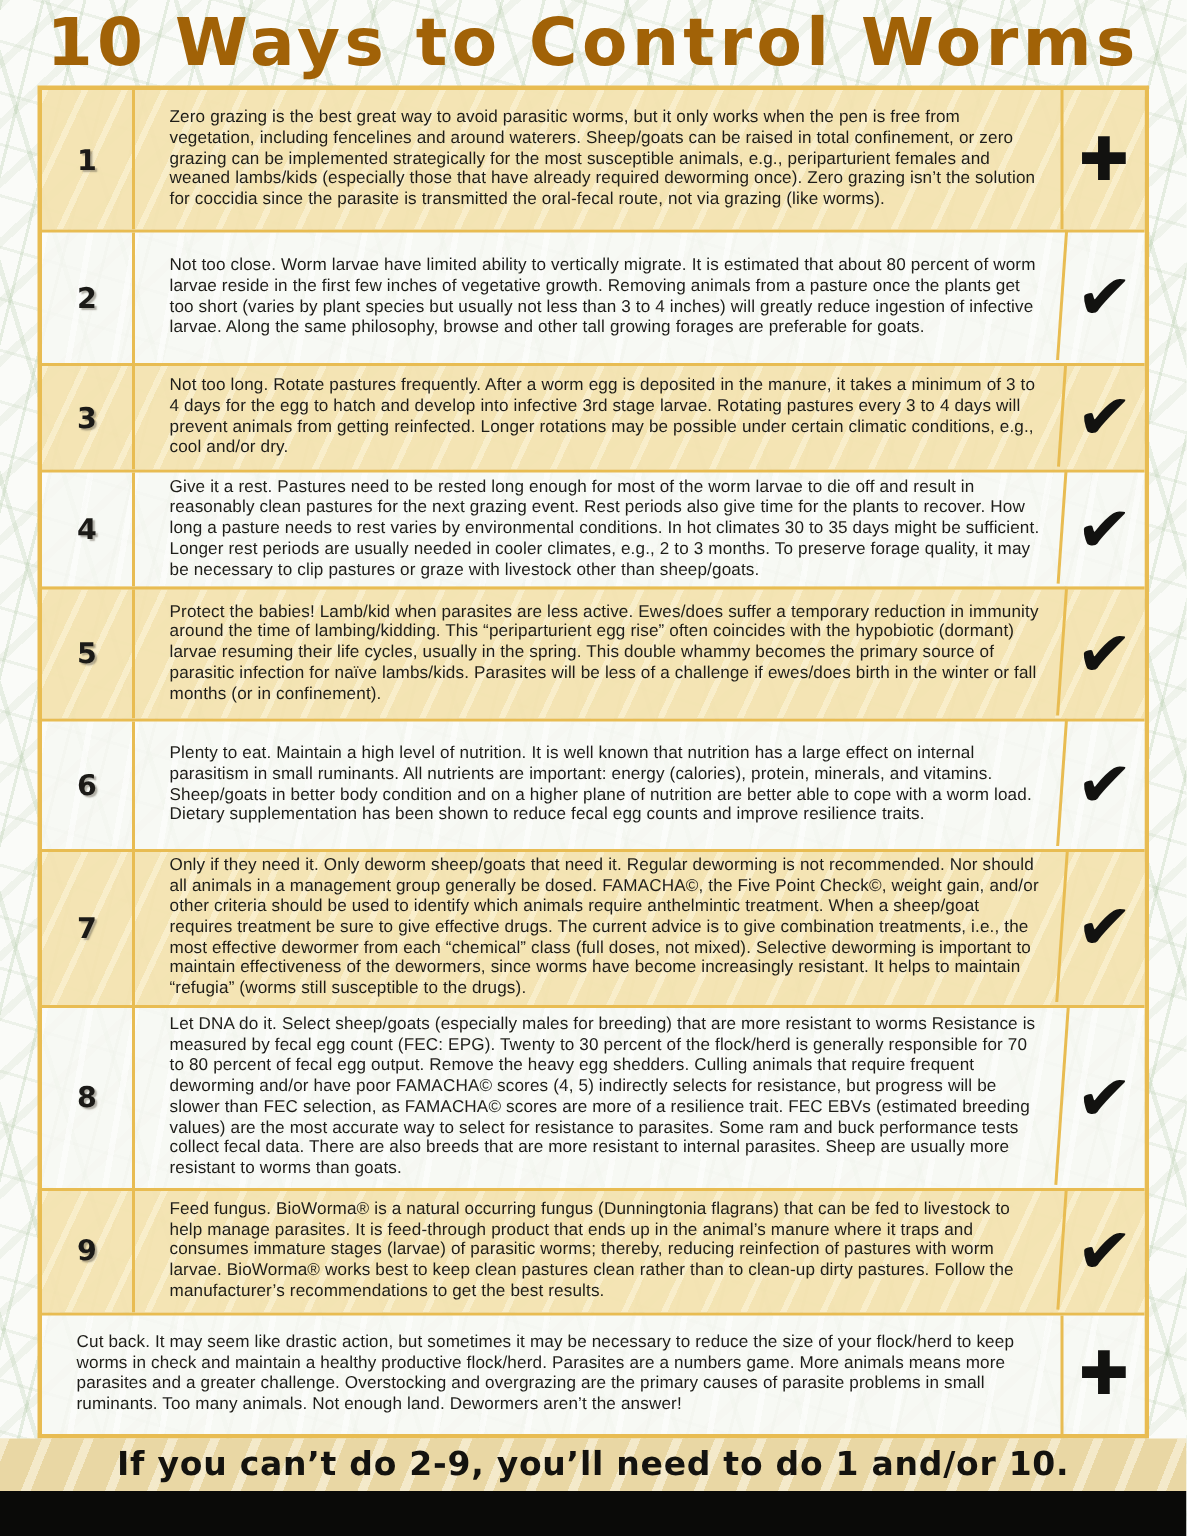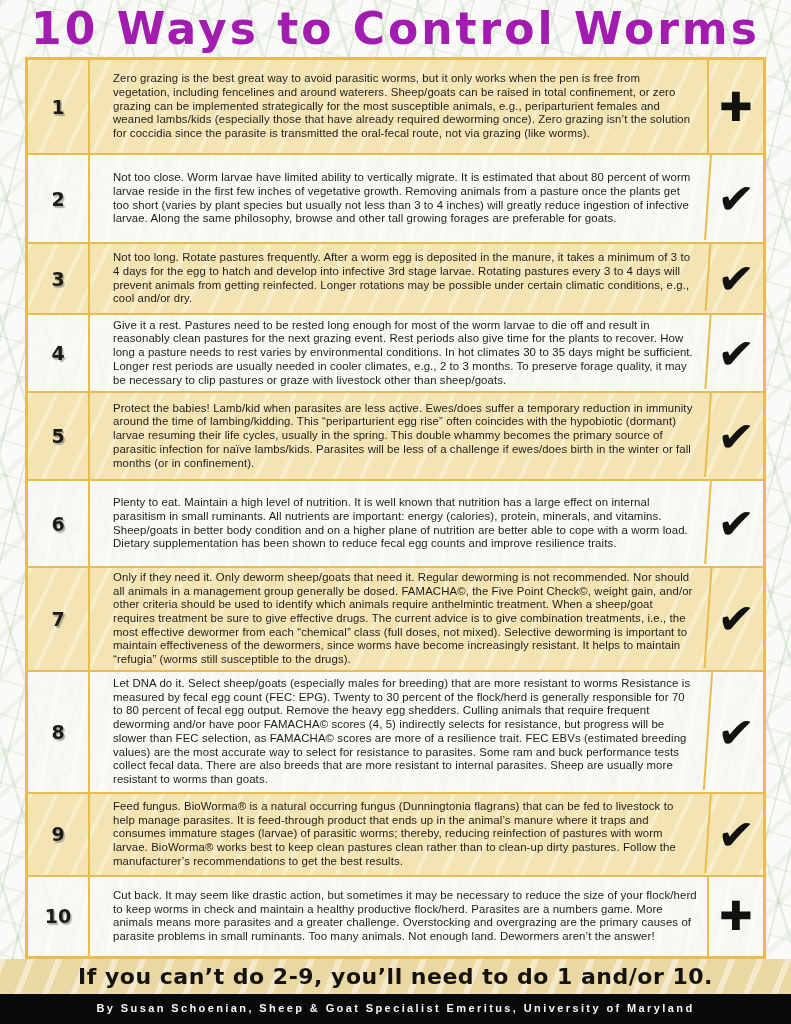--- a/index.html
+++ b/index.html
@@ -13,21 +13,21 @@
       repeating-linear-gradient(104deg, rgba(173,199,162,0.28) 0 2px, transparent 2px 27px),
       repeating-linear-gradient(73deg,  rgba(157,188,146,0.20) 0 3px, transparent 3px 41px),
       repeating-linear-gradient(16deg,  rgba(198,214,190,0.26) 0 2px, transparent 2px 33px),
       repeating-linear-gradient(137deg, rgba(219,228,212,0.35) 0 5px, transparent 5px 29px);
   }
   .title {
     height:57px; flex:0 0 57px;
     display:flex; align-items:center; justify-content:center;
     font-family:"DejaVu Sans", sans-serif;
     font-weight:bold; font-size:44px; letter-spacing:3px;
-    color:#a21caf;
+    color:#a16207;
   }
   .table {
     margin:0 25px;
     border:3px solid #e8bc52;
     display:flex; flex-direction:column;
     background:rgba(255,255,255,0.15);
   }
   .row { display:flex; flex-direction:row; }
   .row + .row { border-top:2px solid #e8bc52; }
   .row.odd {
@@ -138,24 +138,22 @@
     <div class="sym check">✔</div>
   </div>
 
   <div class="row odd" style="flex:0 0 83px">
     <div class="num">9</div>
     <div class="txt">Feed fungus. BioWorma® is a natural occurring fungus (Dunningtonia flagrans) that can be fed to livestock to help manage parasites. It is feed-through product that ends up in the animal’s manure where it traps and consumes immature stages (larvae) of parasitic worms; thereby, reducing reinfection of pastures with worm larvae.  BioWorma® works best to keep clean pastures clean rather than to clean-up dirty pastures. Follow the manufacturer’s recommendations to get the best results.</div>
     <div class="sym check">✔</div>
   </div>
 
   <div class="row even" style="flex:0 0 81px">
-    <div class="num">10</div>
     <div class="txt">Cut back. It may seem like drastic action, but sometimes it may be necessary to reduce the size of your flock/herd to keep worms in check and maintain a healthy productive flock/herd. Parasites are a numbers game. More animals means more parasites and a greater challenge. Overstocking and overgrazing are the primary causes of parasite problems in small ruminants. Too many animals. Not enough land. Dewormers aren’t the answer!</div>
     <div class="sym plus">✚</div>
   </div>
 
 </div>
 
 <div class="banner">If you can’t do 2-9, you’ll need to do 1 and/or 10.</div>
 
 <div class="footer">
-  <div>By Susan Schoenian, Sheep &amp; Goat Specialist Emeritus, University of Maryland</div>
 </div>
 
 </body></html>

